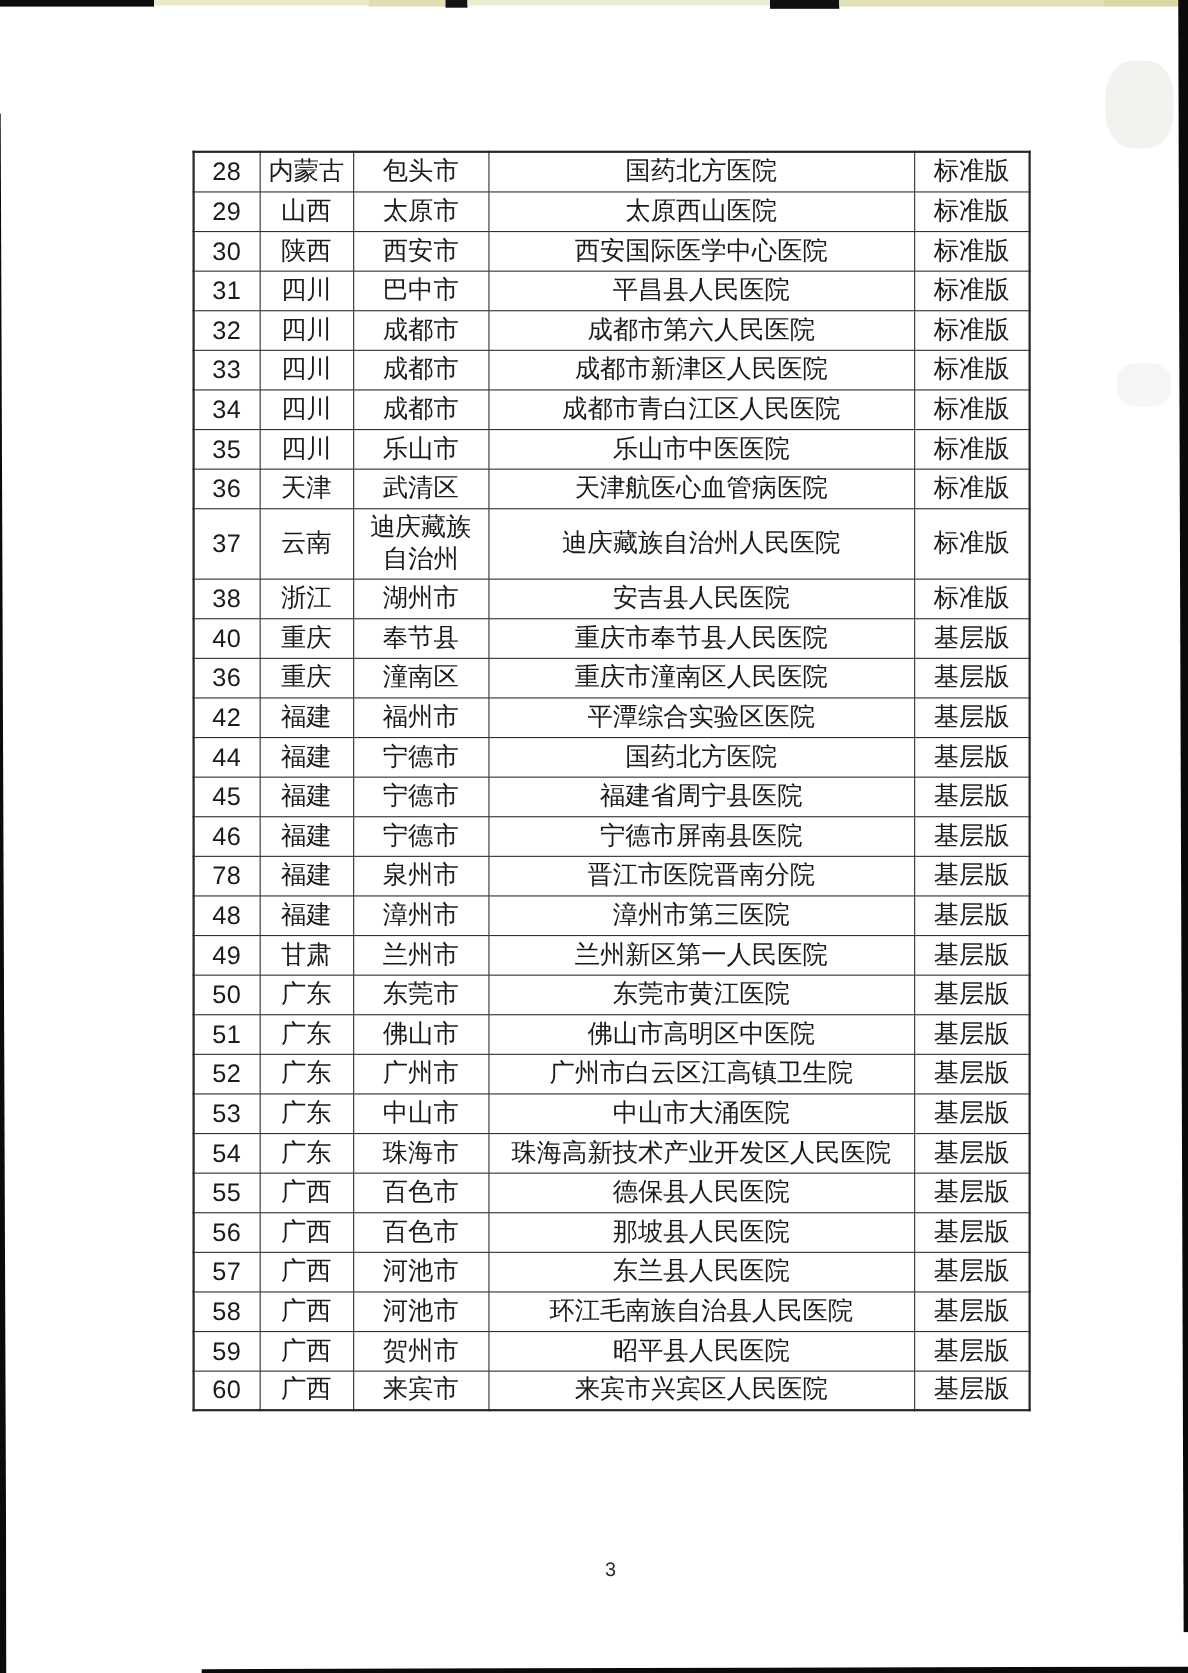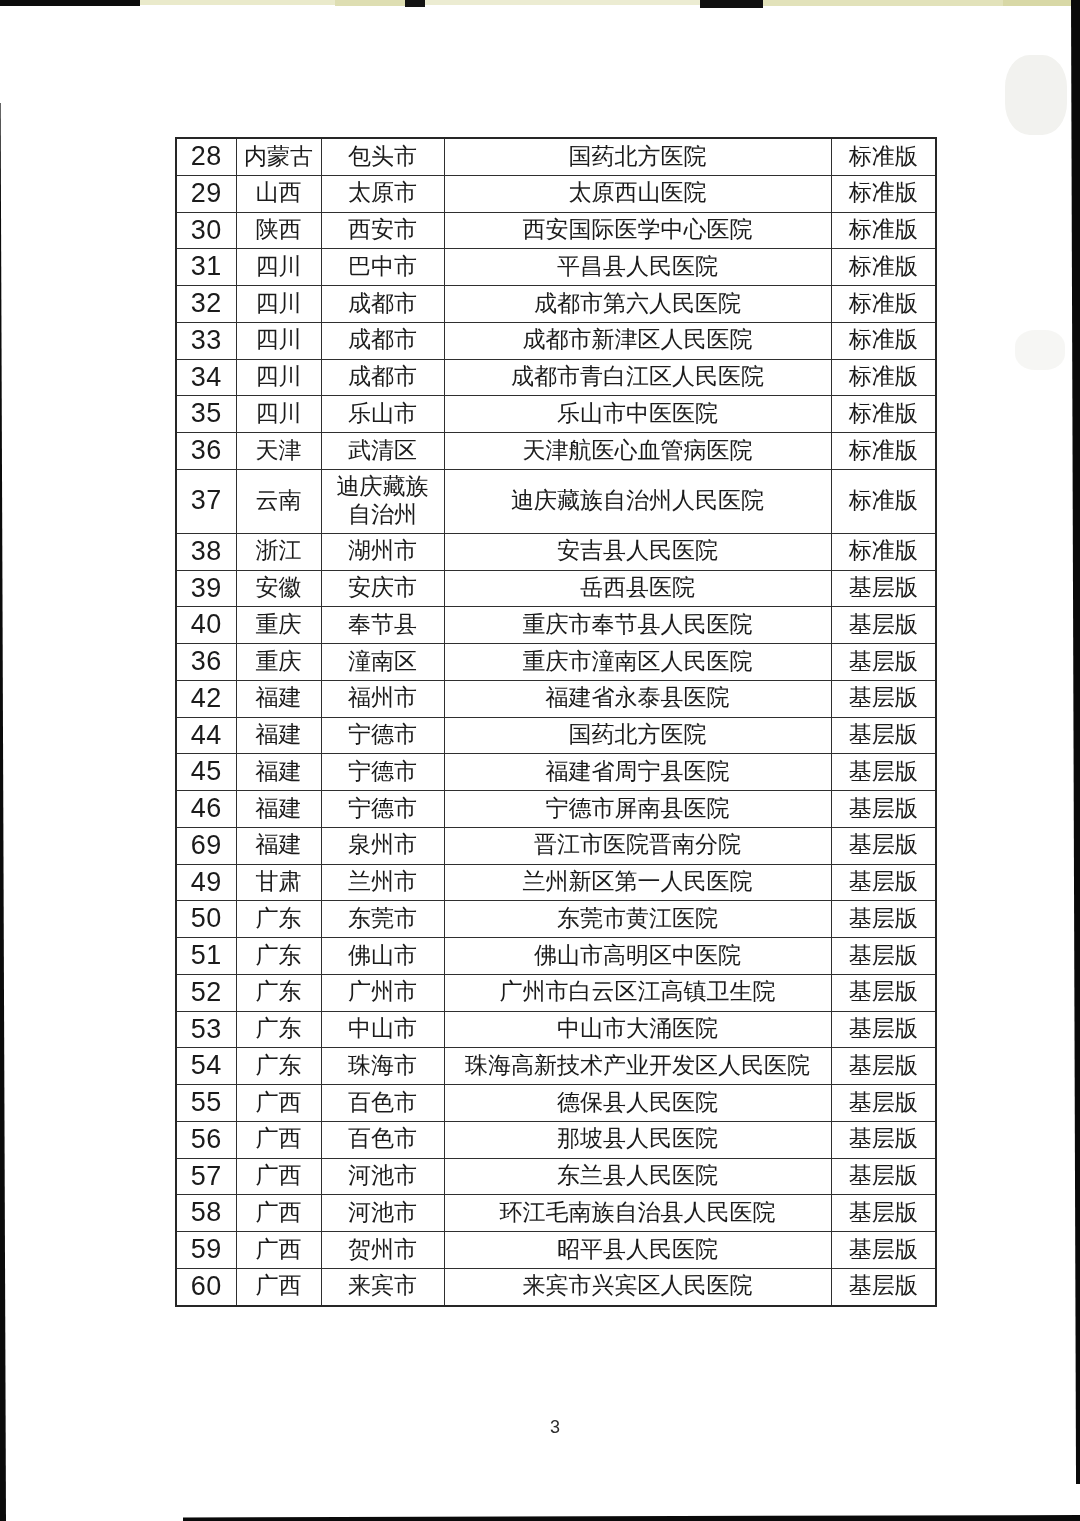--- a/index.html
+++ b/index.html
@@ -55,21 +55,21 @@
     text-align: center;
     vertical-align: middle;
     height: 36px;
     font-size: 23px;
     line-height: 1.25;
     padding: 1px 6px;
     overflow: hidden;
   }
   .hospital-table td.col-no {
     font-family: "Liberation Sans", "DejaVu Sans", sans-serif;
-    font-size: 27px;
+    font-size: 23px;
     letter-spacing: 0.5px;
   }
   .hospital-table tr.tall td { height: 64px; }
 
   
   .page-number {
     position: absolute;
     left: 175px;
     top: 1417px;
     width: 760px;
@@ -190,27 +190,20 @@
   </tr>
 
   <tr>
     <td class="col-no">38</td>
     <td class="col-province">浙江</td>
     <td class="col-city">湖州市</td>
     <td class="col-hospital">安吉县人民医院</td>
     <td class="col-version">标准版</td>
   </tr>
 
-  <tr>
-    <td class="col-no">39</td>
-    <td class="col-province">安徽</td>
-    <td class="col-city">安庆市</td>
-    <td class="col-hospital">岳西县医院</td>
-    <td class="col-version">基层版</td>
-  </tr>
 
   <tr>
     <td class="col-no">40</td>
     <td class="col-province">重庆</td>
     <td class="col-city">奉节县</td>
     <td class="col-hospital">重庆市奉节县人民医院</td>
     <td class="col-version">基层版</td>
   </tr>
 
   <tr>
@@ -218,21 +211,21 @@
     <td class="col-province">重庆</td>
     <td class="col-city">潼南区</td>
     <td class="col-hospital">重庆市潼南区人民医院</td>
     <td class="col-version">基层版</td>
   </tr>
 
   <tr>
     <td class="col-no">42</td>
     <td class="col-province">福建</td>
     <td class="col-city">福州市</td>
-    <td class="col-hospital">福建省永泰县医院</td>
+    <td class="col-hospital">平潭综合实验区医院</td>
     <td class="col-version">基层版</td>
   </tr>
 
 
   <tr>
     <td class="col-no">44</td>
     <td class="col-province">福建</td>
     <td class="col-city">宁德市</td>
     <td class="col-hospital">国药北方医院</td>
     <td class="col-version">基层版</td>
@@ -248,27 +241,34 @@
 
   <tr>
     <td class="col-no">46</td>
     <td class="col-province">福建</td>
     <td class="col-city">宁德市</td>
     <td class="col-hospital">宁德市屏南县医院</td>
     <td class="col-version">基层版</td>
   </tr>
 
   <tr>
-    <td class="col-no">69</td>
+    <td class="col-no">78</td>
     <td class="col-province">福建</td>
     <td class="col-city">泉州市</td>
     <td class="col-hospital">晋江市医院晋南分院</td>
     <td class="col-version">基层版</td>
   </tr>
 
+  <tr>
+    <td class="col-no">48</td>
+    <td class="col-province">福建</td>
+    <td class="col-city">漳州市</td>
+    <td class="col-hospital">漳州市第三医院</td>
+    <td class="col-version">基层版</td>
+  </tr>
 
   <tr>
     <td class="col-no">49</td>
     <td class="col-province">甘肃</td>
     <td class="col-city">兰州市</td>
     <td class="col-hospital">兰州新区第一人民医院</td>
     <td class="col-version">基层版</td>
   </tr>
 
   <tr>

